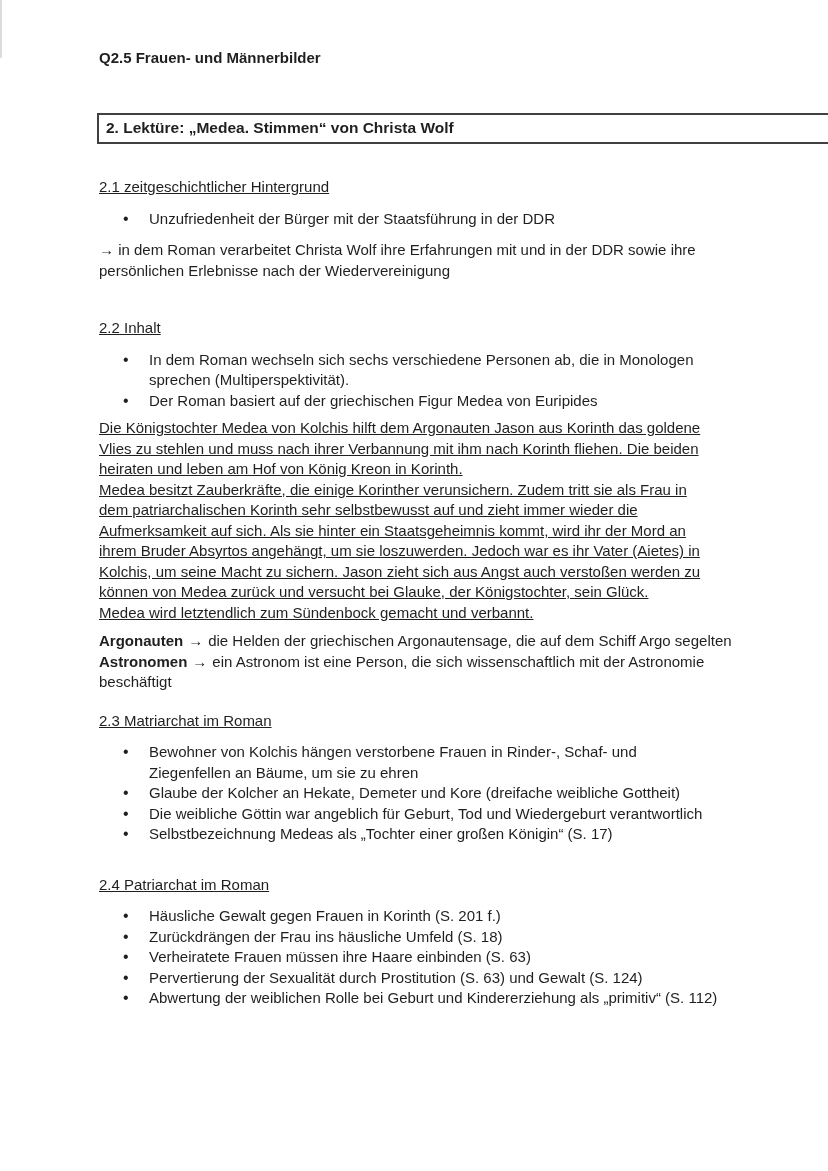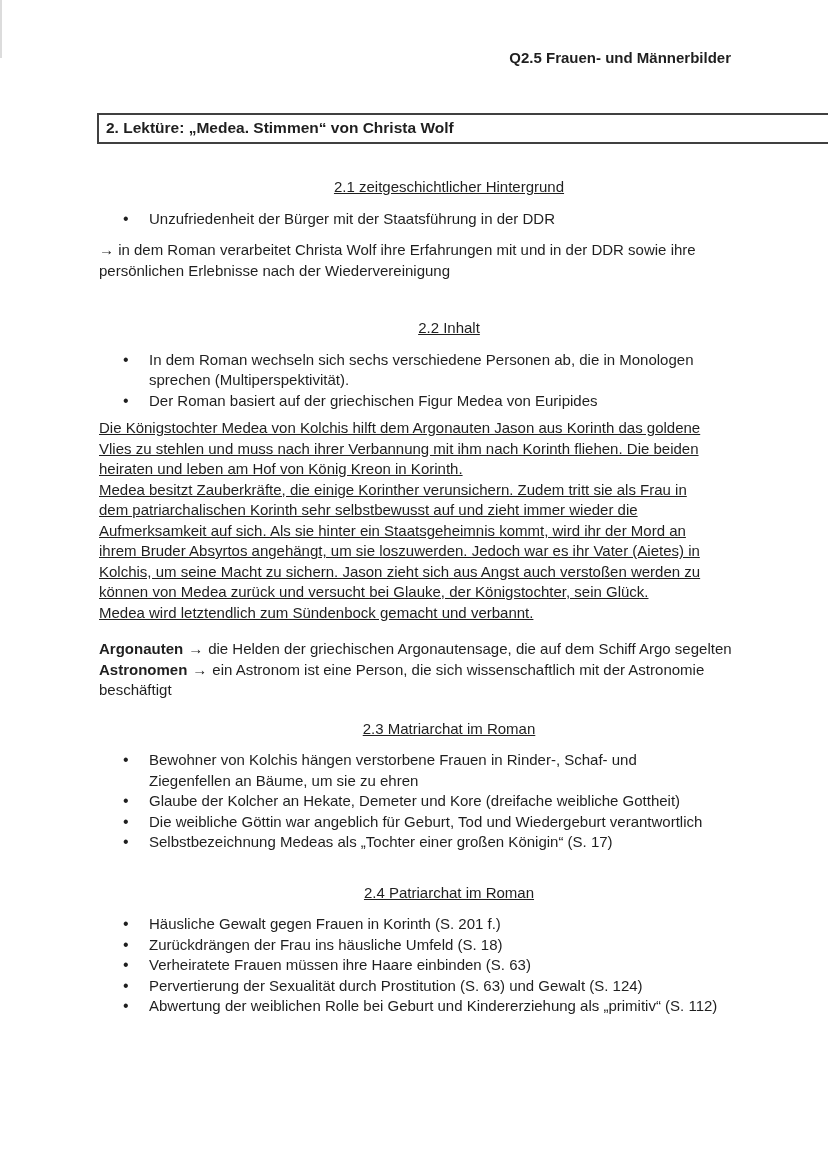--- a/index.html
+++ b/index.html
@@ -15,42 +15,41 @@
   .scan-edge {
     position: absolute; left: 0; top: 0;
     width: 2px; height: 58px; background: #dcdcdc;
   }
   .page {
     padding: 48px 0 0 99px;
     width: 700px;
   }
   .doc-title {
     width: 632px;
-    text-align: right;
+    text-align: left;
     font-size: 15px;
     font-weight: bold;
     margin: 0;
     line-height: 20.5px;
   }
   .box-heading {
     box-sizing: border-box;
     width: 756px;
     margin: 44px 0 0 -2px;
     border: 2px solid #404040;
     padding: 3px 7px 4px 7px;
     font-weight: bold;
     font-size: 15.5px;
   }
   .section-heading {
     font-size: 15px;
     font-weight: normal;
     text-decoration: underline;
     margin: 0;
     line-height: 20.5px;
-    text-align: center;
   }
   .mt-sec1 { margin-top: 33px; }
   .mt-sec2 { margin-top: 37px; }
   .mt-sec3 { margin-top: 18px; }
   .mt-sec4 { margin-top: 30px; }
   ul.bullets {
     list-style: none;
     margin: 11px 0 0 0;
     padding: 0;
   }
@@ -64,21 +63,21 @@
     position: absolute;
     left: 24px;
     top: 0;
     font-size: 16px;
   }
   .para {
     margin: 11px 0 0 0;
     white-space: pre-line;
   }
   .summary { margin-top: 7px; text-decoration: underline; }
-  .defs { margin-top: 16px; }
+  .defs { margin-top: 8px; }
   .def-line { margin: 0; }
   .def-term { font-weight: bold; }
   .def-arrow { margin: 0 5px; }
   .def-text { white-space: pre-line; }
 </style>
 </head>
 <body>
 
 <div class="scan-edge"></div>
 

